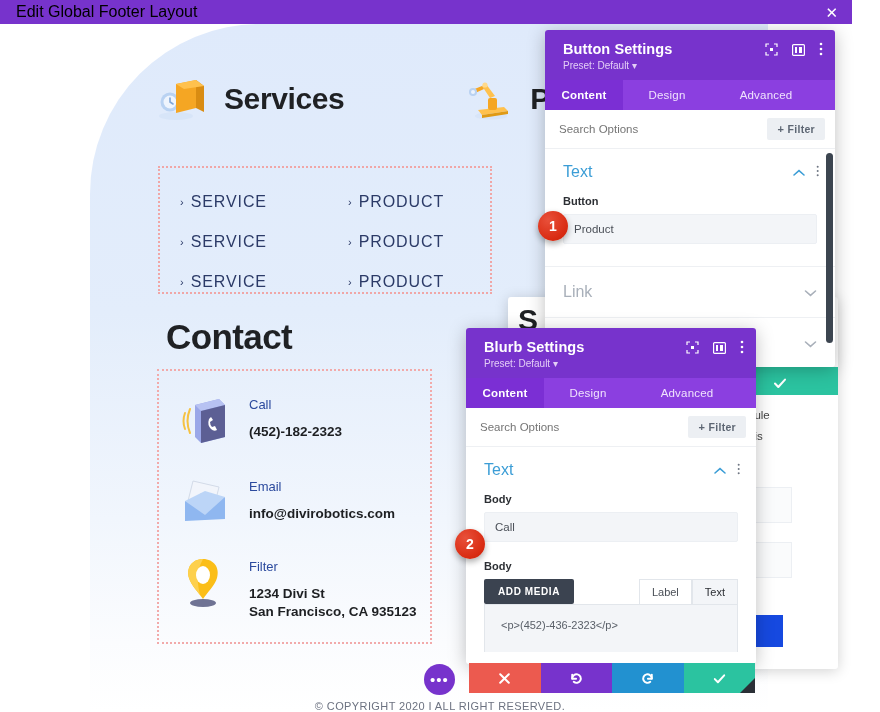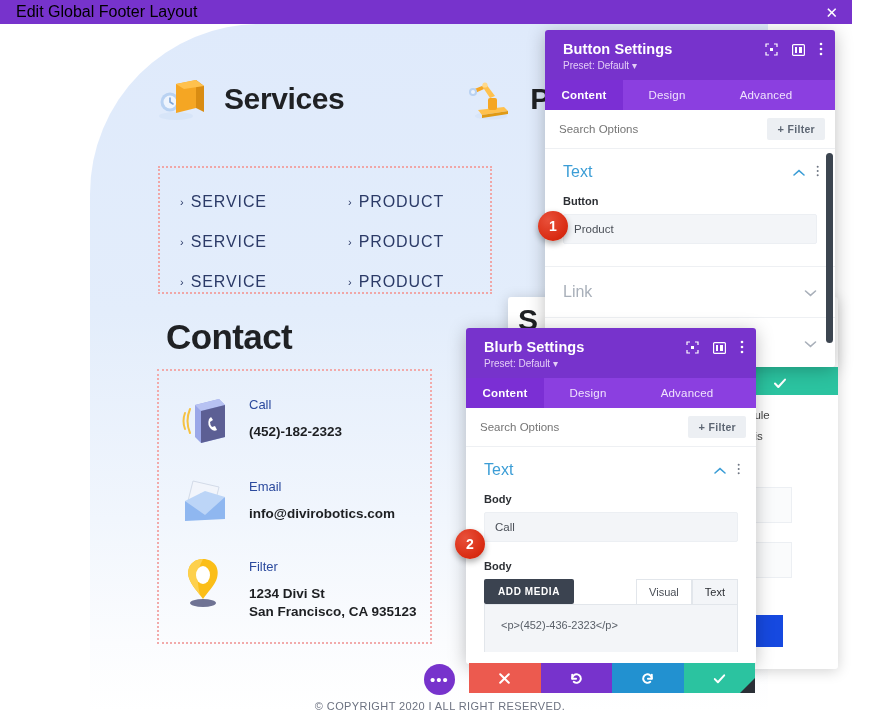--- a/index.html
+++ b/index.html
@@ -452,21 +452,21 @@
       </div>
 
       <div class="fld-label">Body</div>
       <div class="fld-input">Call</div>
 
       <div class="fld-label" style="padding-top:18px;">Body</div>
 
       <div style="display:flex; align-items:flex-end; padding:0 18px; gap:10px;">
         <span style="background:#3b4350; color:#fff; font-size:10px; font-weight:bold; letter-spacing:.6px; padding:7px 14px; border-radius:2px; cursor:pointer;">ADD MEDIA</span>
         <span style="flex:1"></span>
-        <span style="background:#fff; border:1px solid #e2e6eb; border-bottom:none; font-size:11px; color:#4a4f57; padding:6px 12px;">Visual</span>
+        <span style="background:#fff; border:1px solid #e2e6eb; border-bottom:none; font-size:11px; color:#4a4f57; padding:6px 12px;">Label</span>
         <span style="background:#f3f5f8; border:1px solid #e2e6eb; border-bottom:none; font-size:11px; color:#2c2f34; padding:6px 12px; margin-left:-10px;">Text</span>
       </div>
 
       <div style="margin:0 18px; background:#f3f5f8; border:1px solid #e2e6eb; height:72px; padding:14px 16px; font-size:11px; color:#5a6069;">&lt;p&gt;(452)-436-2323&lt;/p&gt;</div>
     </div>
   </div>
   <div class="badge" style="left:455px; top:529px;">2</div>
 
   <div class="fab">
     <span>•••</span>

